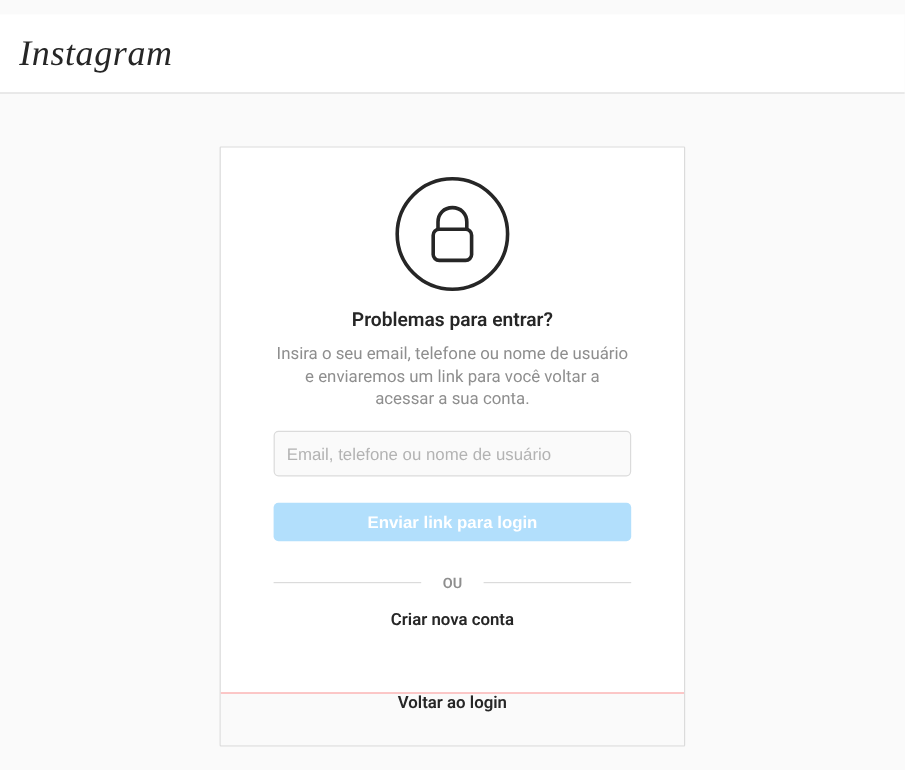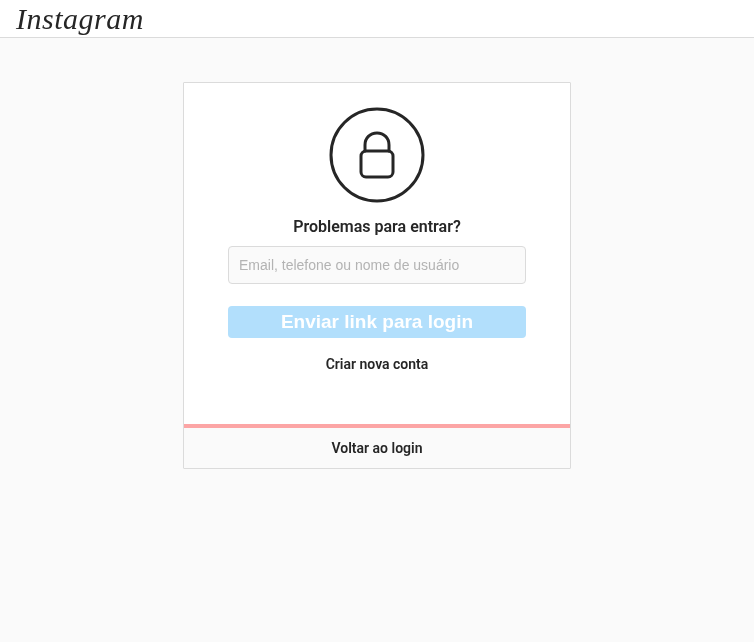--- a/index.html
+++ b/index.html
@@ -7,24 +7,25 @@
     font-family: -apple-system, BlinkMacSystemFont, "Segoe UI", Roboto, Helvetica, Arial, sans-serif;
     background: #fafafa;
     color: #262626;
     width: 754px;
     height: 642px;
     overflow: hidden;
   }
   .header {
     background: #fff;
     border-bottom: 1px solid #dbdbdb;
-    height: 38px;
+    height: 66px;
     display: flex;
     align-items: center;
     padding: 0 16px;
+    margin-top: 12px;
   }
   .logo {
     font-family: 'Brush Script MT', cursive;
     font-size: 30px;
     font-weight: 500;
     font-style: italic;
     color: #262626;
     letter-spacing: 0.5px;
   }
   .main {
@@ -75,21 +76,21 @@
     margin-bottom: 22px;
   }
   .input::placeholder { color: #b3b3b3; }
   .submit-btn {
     width: 100%;
     height: 32px;
     background: #b2dffc;
     border: none;
     border-radius: 4px;
     color: #fff;
-    font-size: 19px;
+    font-size: 14px;
     font-weight: 600;
     cursor: pointer;
     margin-bottom: 18px;
   }
   .divider {
     display: flex;
     align-items: center;
     margin: 10px 0 16px 0;
   }
   .divider-line {
@@ -106,25 +107,25 @@
   .create-link {
     display: block;
     font-size: 14px;
     font-weight: 600;
     color: #262626;
     text-decoration: none;
     margin-bottom: 32px;
     cursor: pointer;
   }
   .back-bar {
-    border-top: 4px solid #fca5a5;
+    border-top: 1px solid #fca5a5;
     background: #fafafa;
     height: 44px;
     display: flex;
-    align-items: center;
+    align-items: flex-start;
     justify-content: center;
   }
   .back-link {
     font-size: 14px;
     font-weight: 600;
     color: #262626;
     text-decoration: none;
     cursor: pointer;
   }
 </style>
@@ -142,25 +143,31 @@
       <div class="lock-circle">
         <svg width="96" height="96" viewBox="0 0 96 96">
           <circle cx="48" cy="48" r="46" fill="none" stroke="#262626" stroke-width="3"></circle>
           <path d="M 36 44 L 36 38 C 36 31 41 26 48 26 C 55 26 60 31 60 38 L 60 44" fill="none" stroke="#262626" stroke-width="3" stroke-linecap="round"></path>
           <rect x="32" y="44" width="32" height="26" rx="5" ry="5" fill="none" stroke="#262626" stroke-width="3"></rect>
         </svg>
       </div>
 
       <div class="heading">Problemas para entrar?</div>
 
+      <div class="subtext">Insira o seu email, telefone ou nome de usuário e enviaremos um link para você voltar a acessar a sua conta.</div>
 
       <input class="input" type="text" placeholder="Email, telefone ou nome de usuário" style="">
 
       <button class="submit-btn">Enviar link para login</button>
 
+      <div class="divider">
+        <div class="divider-line"></div>
+        <div class="divider-text">OU</div>
+        <div class="divider-line"></div>
+      </div>
 
       <a class="create-link">Criar nova conta</a>
 
     </div>
 
     <div class="back-bar">
       <a class="back-link">Voltar ao login</a>
     </div>
   </div>
 </div>

